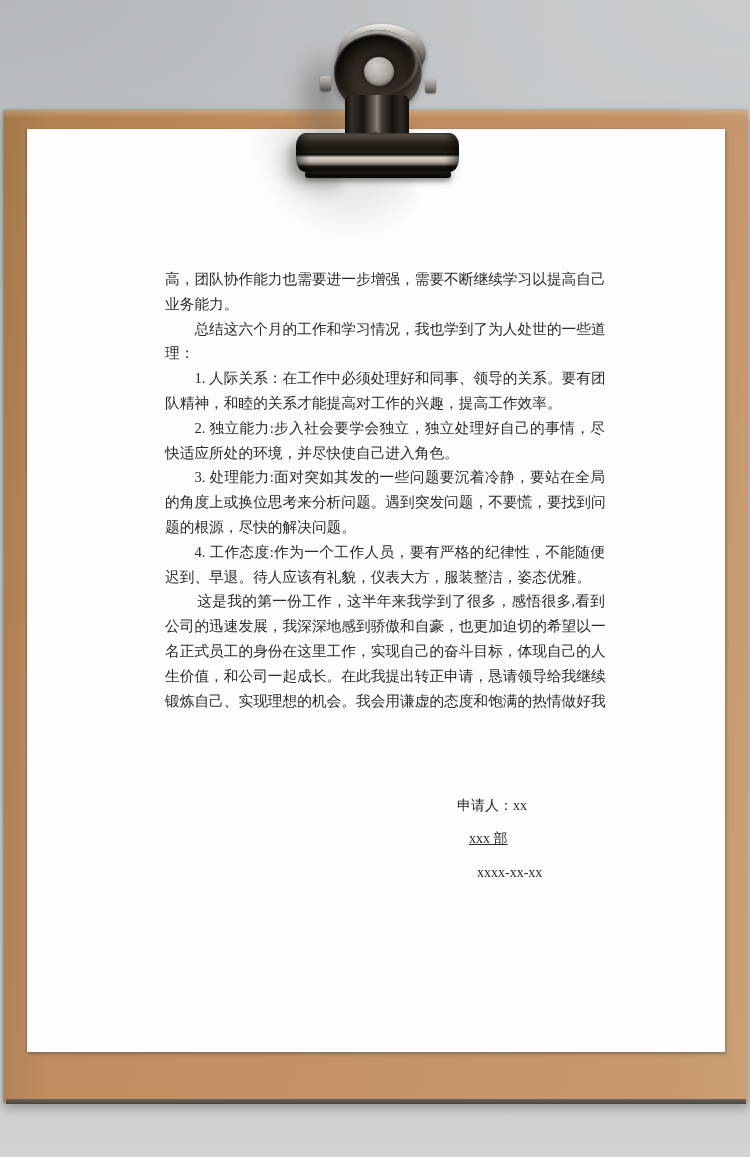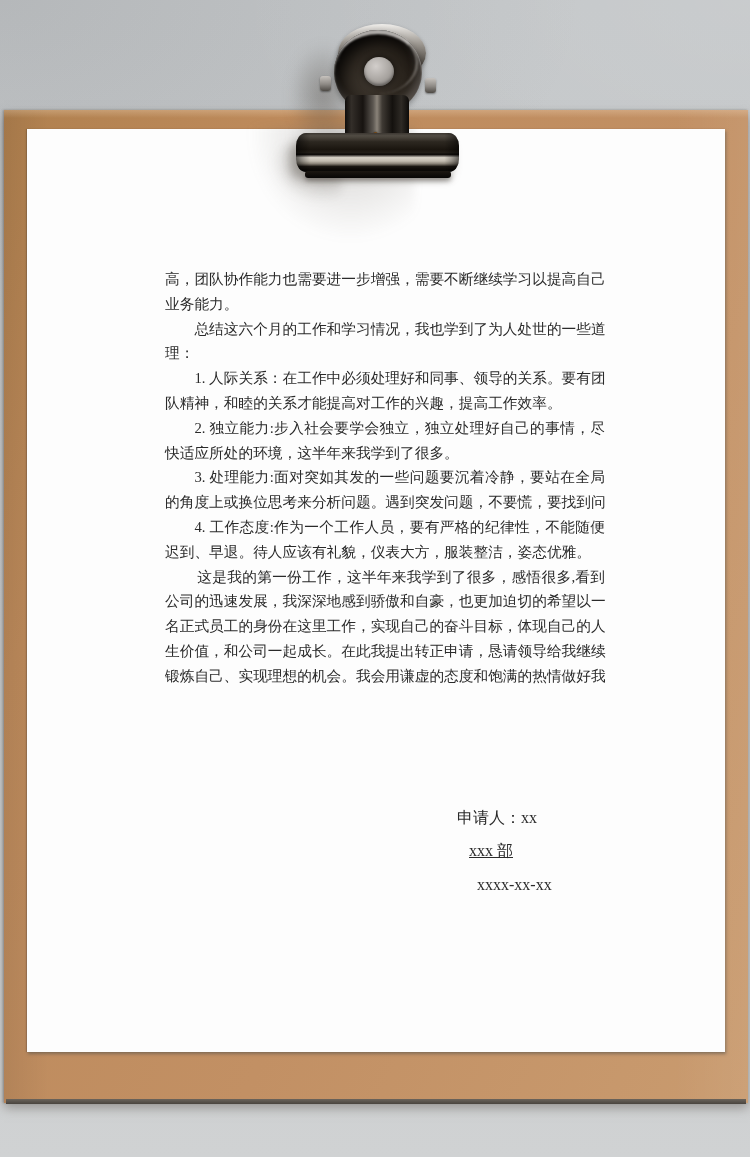--- a/index.html
+++ b/index.html
@@ -43,21 +43,21 @@
   }
   
   .textblock{
     position:absolute; left:138px; top:138px; width:440px;
     color:#2a2a2a; font-size:14.7px; line-height:24.8px;
   }
   .line{ text-align:justify; text-align-last:justify; white-space:nowrap; }
   .line.end{ text-align-last:left; }
   .line.ind{ text-indent:2em; }
   .line.ind-lg{ text-indent:2.2em; }
-  .sig{ position:absolute; color:#2a2a2a; font-size:16px; line-height:16px; white-space:nowrap;margin-top:12px; }
+  .sig{ position:absolute; color:#2a2a2a; font-size:14px; line-height:16px; white-space:nowrap; }
   .sig-applicant{ left:430px; top:669px; }
   .sig-department{ left:442px; top:702px;text-decoration:underline; }
   .sig-date{ left:450px; top:736px; }
   
   .clip{ position:absolute; left:0; top:0; width:750px; height:260px; pointer-events:none; }
   .clip-shadow-wall{
     position:absolute; left:288px; top:42px; width:70px; height:106px;
     background:radial-gradient(ellipse, rgba(76,70,63,.42), rgba(76,70,63,0) 70%);
     filter:blur(6px);
   }
@@ -141,23 +141,24 @@
     <div class="paper-clip-shadow"></div>
 
     <div class="textblock">
       <div class="line">高，团队协作能力也需要进一步增强，需要不断继续学习以提高自己</div>
       <div class="line end">业务能力。</div>
       <div class="line ind">总结这六个月的工作和学习情况，我也学到了为人处世的一些道</div>
       <div class="line end">理：</div>
       <div class="line ind">1. 人际关系：在工作中必须处理好和同事、领导的关系。要有团</div>
       <div class="line end">队精神，和睦的关系才能提高对工作的兴趣，提高工作效率。</div>
       <div class="line ind">2. 独立能力:步入社会要学会独立，独立处理好自己的事情，尽</div>
-      <div class="line end">快适应所处的环境，这半年来我学到了很多。</div>
+      <div class="line end">快适应所处的环境，并尽快使自己进入角色。</div>
       <div class="line ind">3. 处理能力:面对突如其发的一些问题要沉着冷静，要站在全局</div>
       <div class="line">的角度上或换位思考来分析问题。遇到突发问题，不要慌，要找到问</div>
+      <div class="line end">题的根源，尽快的解决问题。</div>
       <div class="line ind">4. 工作态度:作为一个工作人员，要有严格的纪律性，不能随便</div>
       <div class="line end">迟到、早退。待人应该有礼貌，仪表大方，服装整洁，姿态优雅。</div>
       <div class="line ind-lg">这是我的第一份工作，这半年来我学到了很多，感悟很多,看到</div>
       <div class="line">公司的迅速发展，我深深地感到骄傲和自豪，也更加迫切的希望以一</div>
       <div class="line">名正式员工的身份在这里工作，实现自己的奋斗目标，体现自己的人</div>
       <div class="line">生价值，和公司一起成长。在此我提出转正申请，恳请领导给我继续</div>
       <div class="line">锻炼自己、实现理想的机会。我会用谦虚的态度和饱满的热情做好我</div>
     </div>
 
     <div class="sig sig-applicant">申请人：xx</div>

